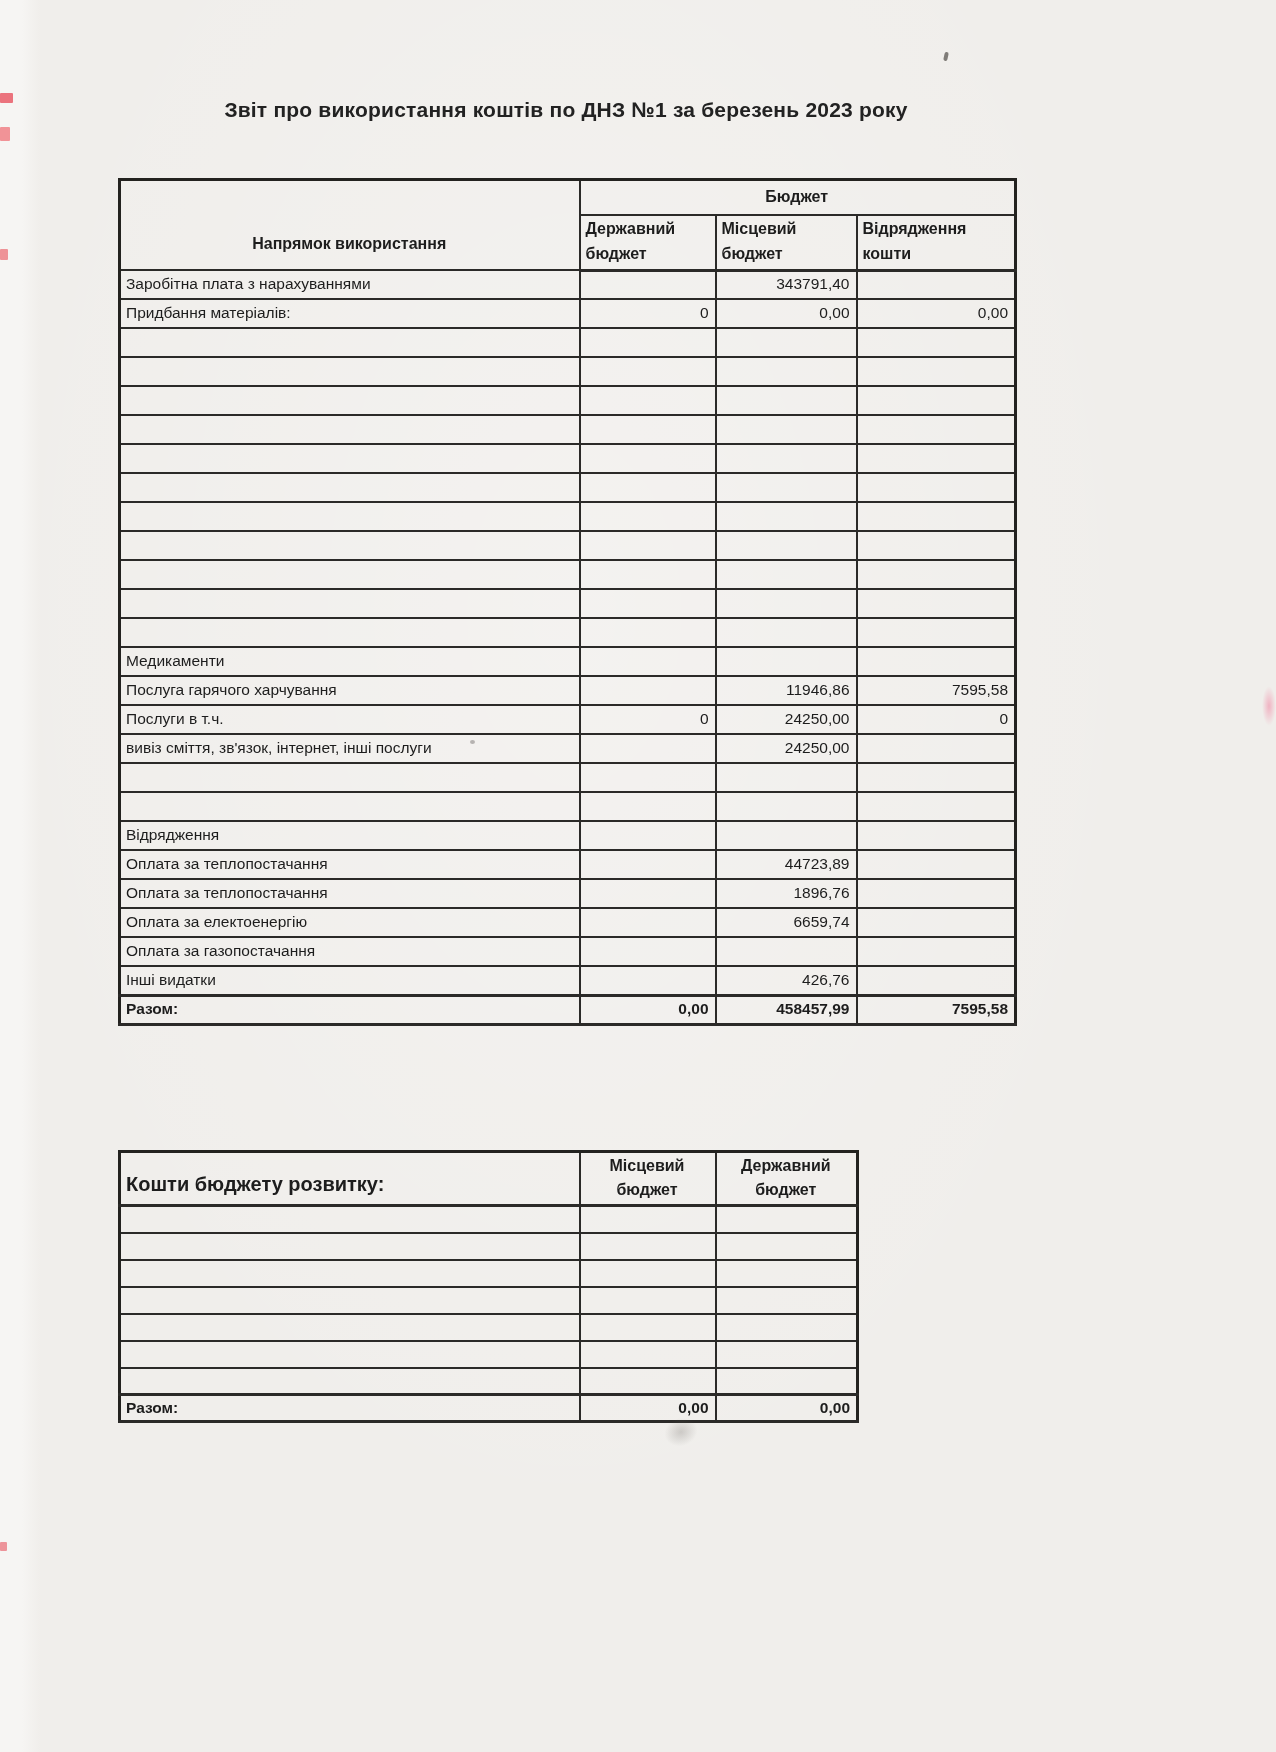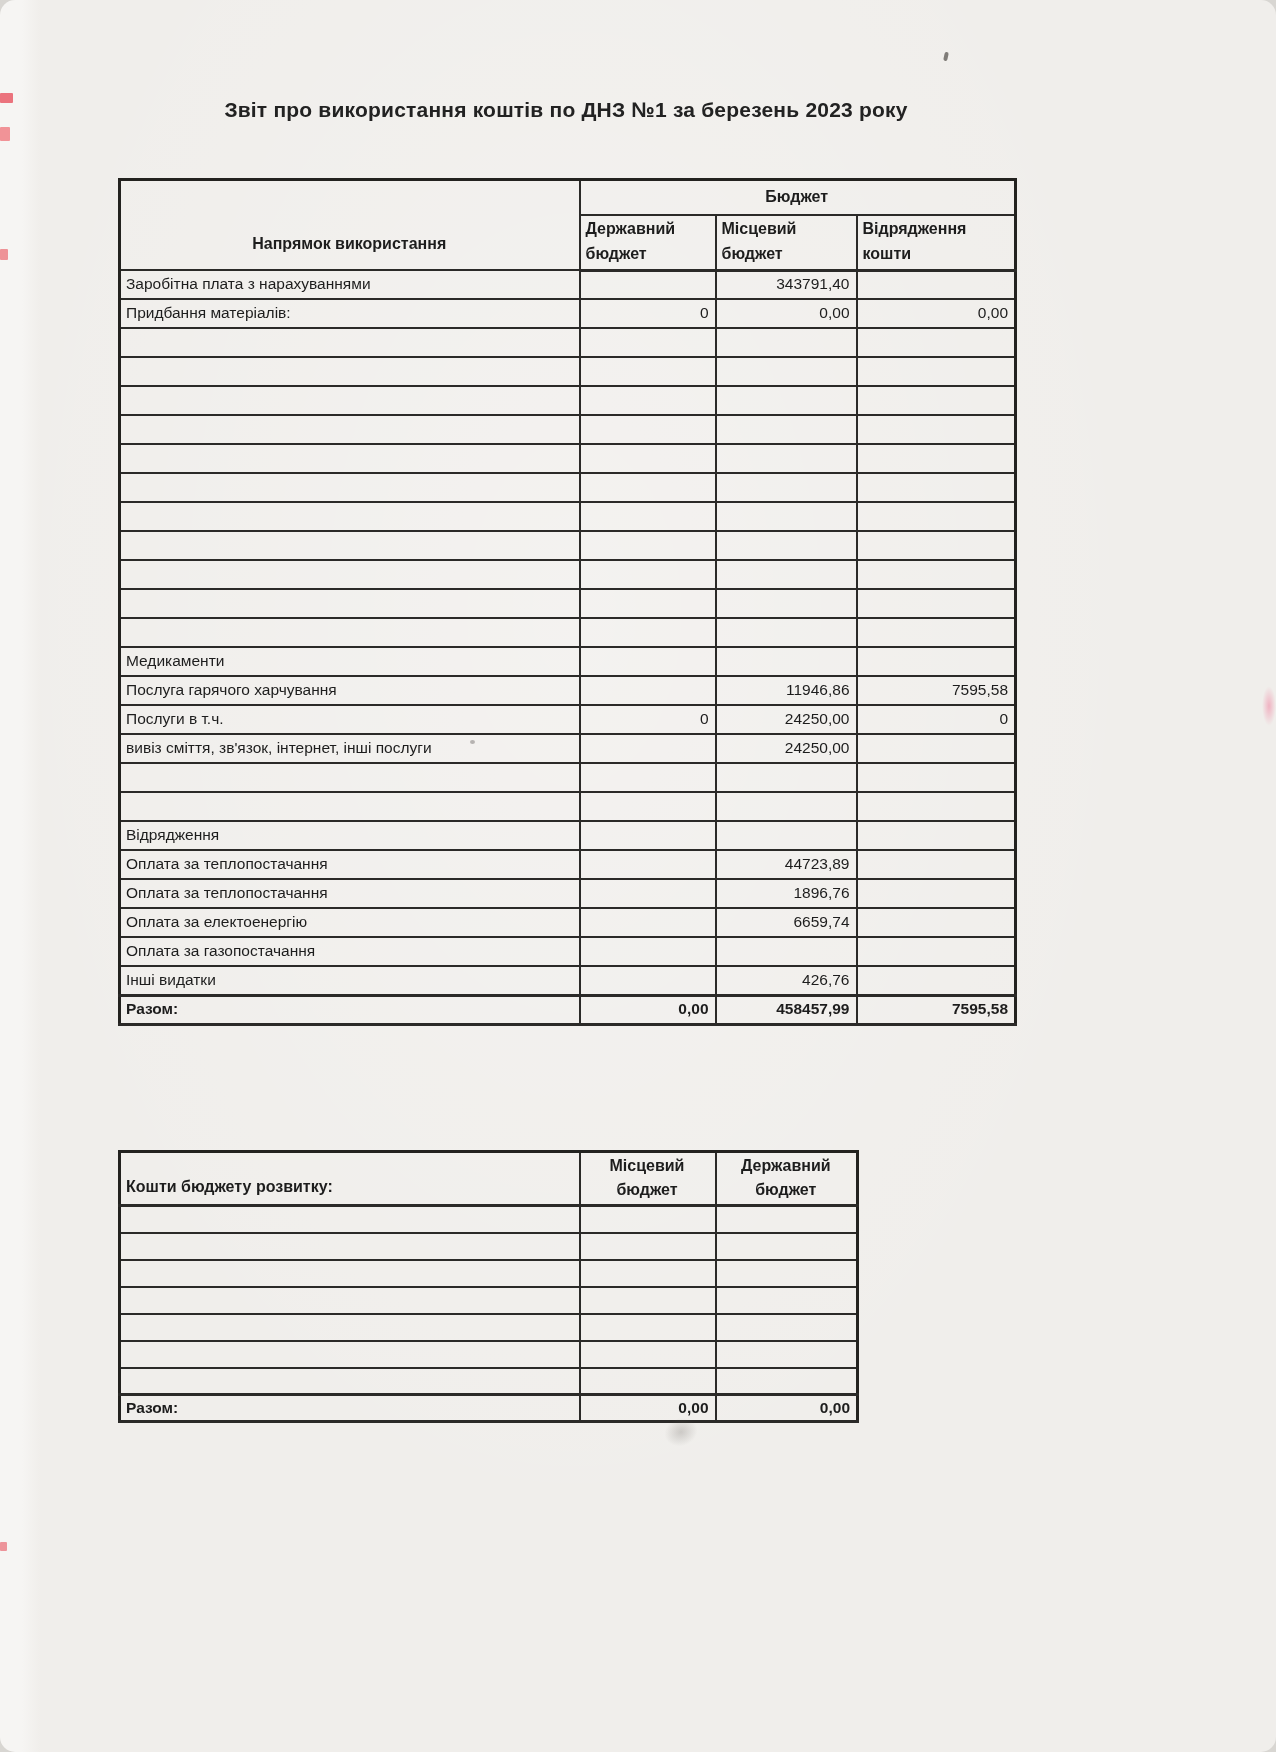--- a/index.html
+++ b/index.html
@@ -10,21 +10,20 @@
   .page{
     position:relative;
     width:1276px;height:1752px;
     margin:0 auto;
     background:
       radial-gradient(ellipse at 45% 35%, rgba(255,255,255,0.25), rgba(0,0,0,0) 60%),
       linear-gradient(90deg,#f6f5f3 0px,#f6f5f3 22px,#f0eeeb 40px,#f0eeeb 100%),
       #f0eeeb;
     overflow:hidden;
     color:#1c1c1c;
-    border-radius:15px;
   }
   .doc-title{
     position:absolute;
     left:118px;top:98px;width:896px;
     text-align:center;
     font-size:21px;
     font-weight:700;
     color:#222;
     letter-spacing:0.2px;
   }
@@ -65,21 +64,21 @@
     white-space:normal;
     line-height:1.55;
     height:46px;
     font-size:16px;
     border-bottom-width:3px;
   }
   .h-dev-label{
     text-align:left;
     vertical-align:bottom;
     padding-bottom:8px;
-    font-size:16px;
+    font-size:20px;
     border-bottom-width:3px;
   }
   .h-dev-col{
     text-align:center;
     vertical-align:middle;
     white-space:normal;
     line-height:1.5;
     height:44px;
     font-size:16px;
     border-bottom-width:3px;

